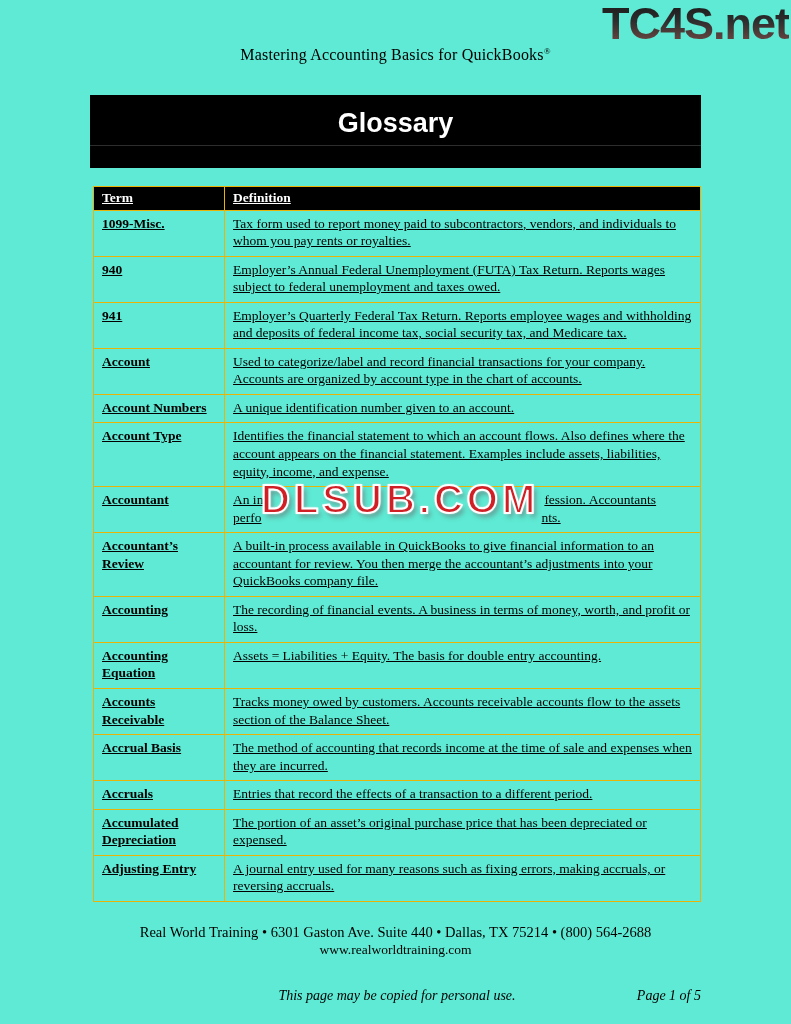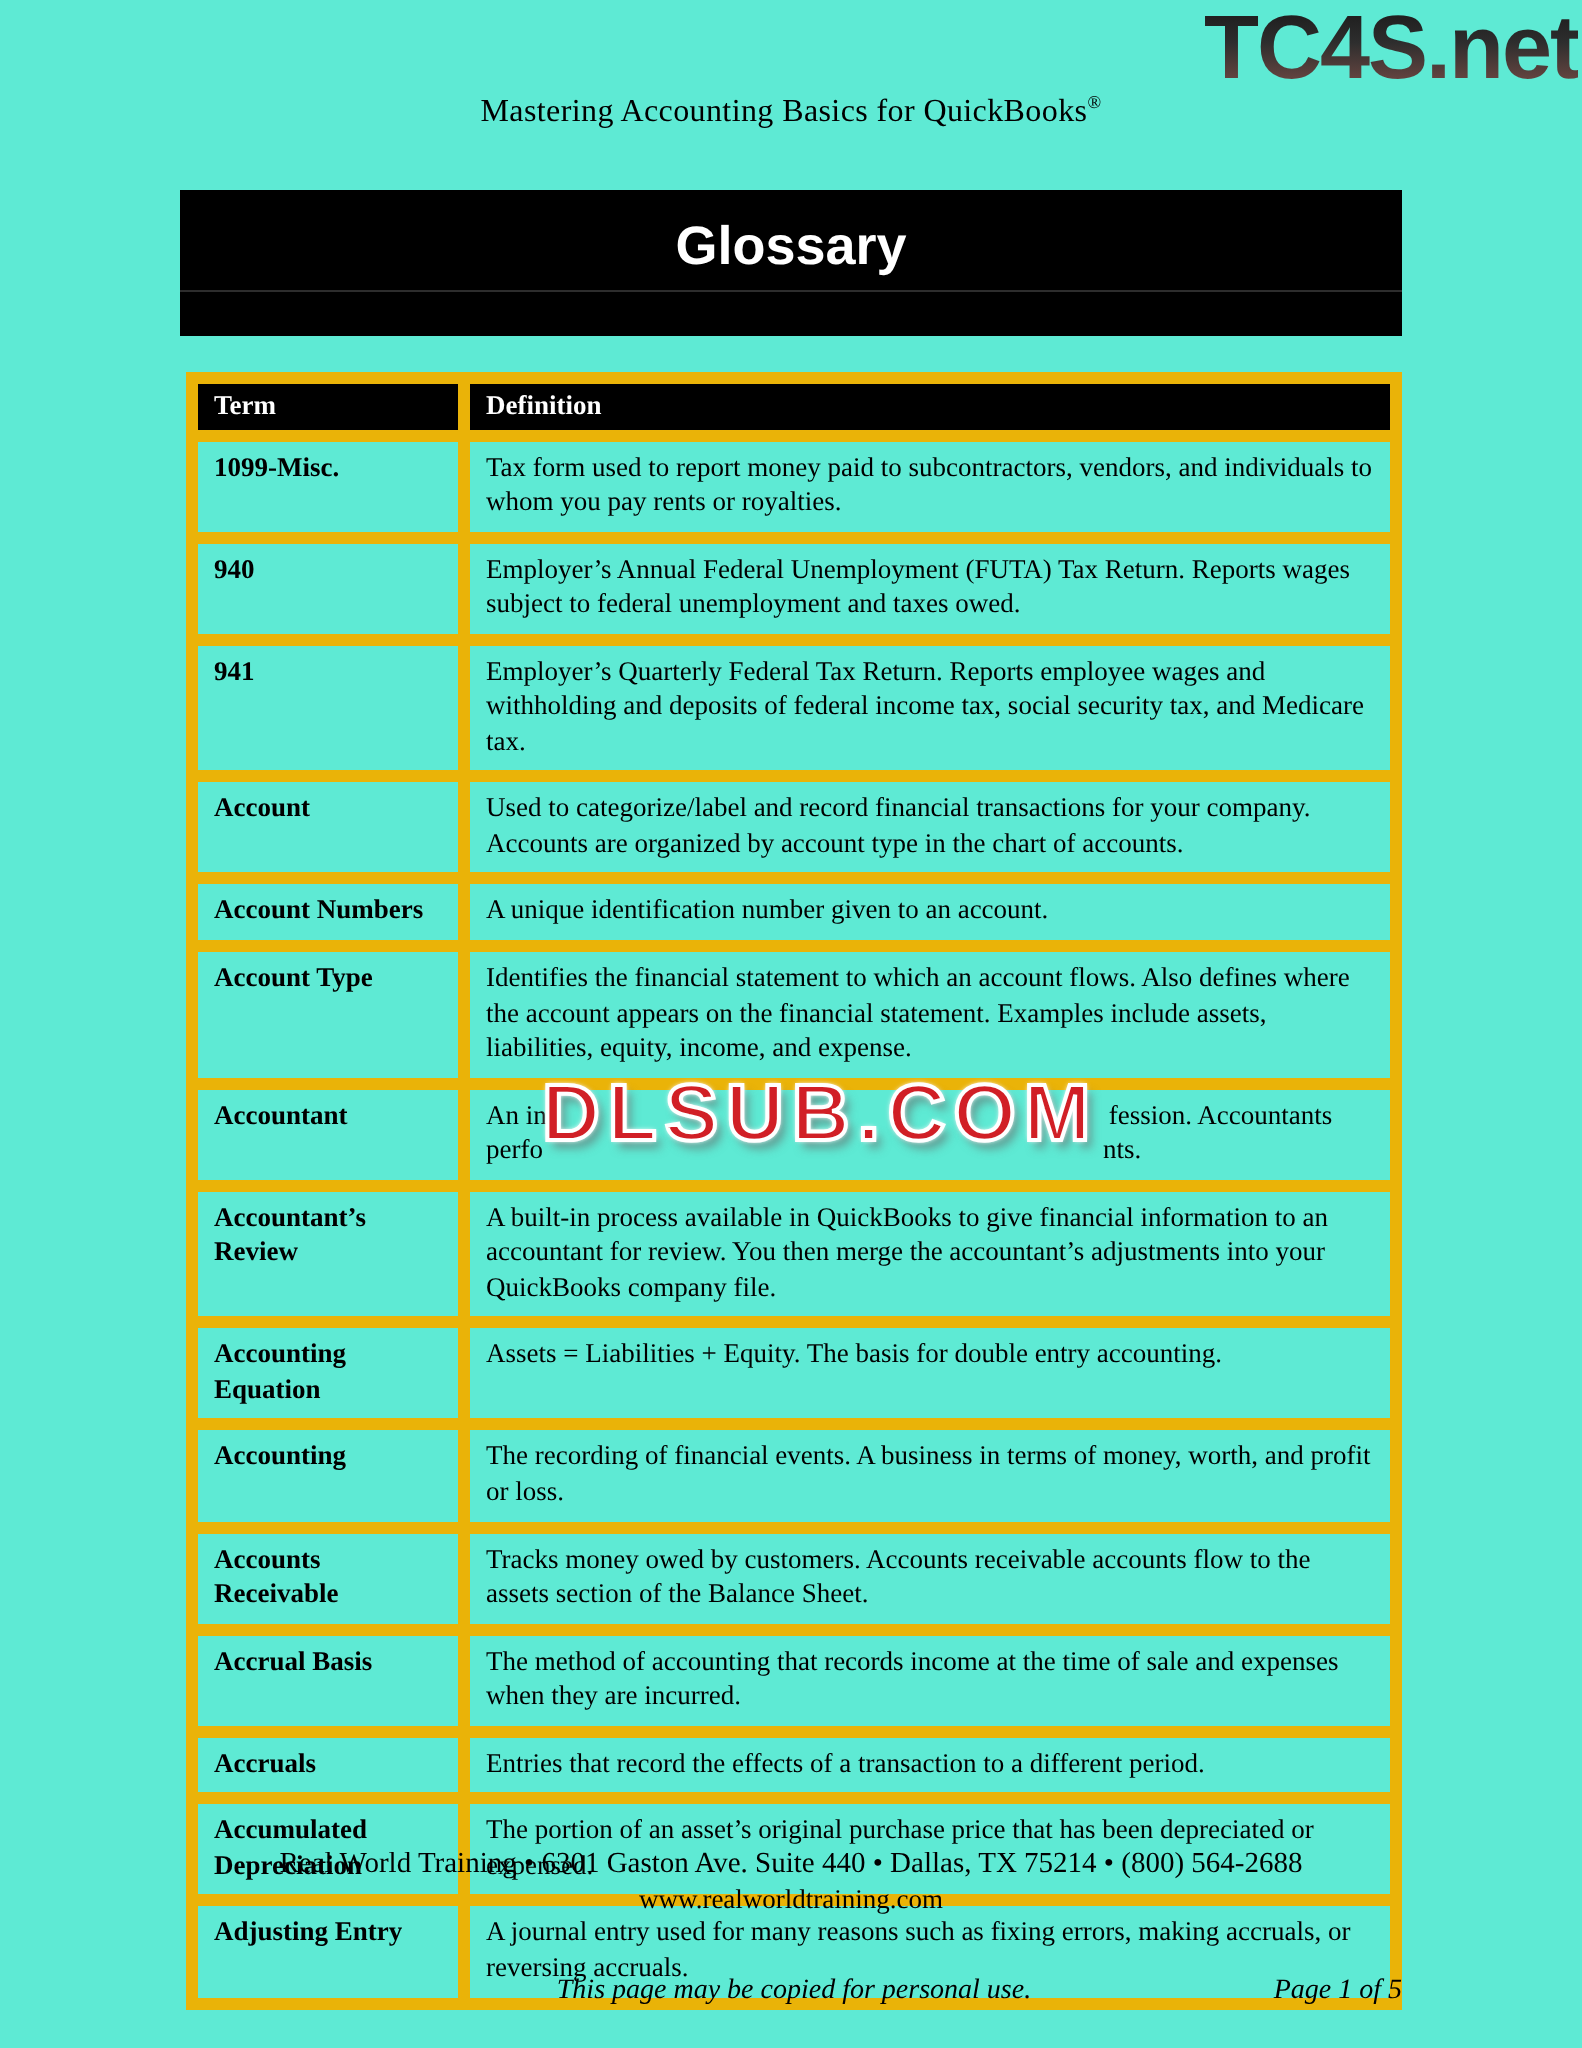--- a/index.html
+++ b/index.html
@@ -22,21 +22,21 @@
   }
   .banner{position:absolute;left:90px;top:95px;width:611px;height:73px;background:#000;}
   .banner-title{
     position:absolute;top:13px;left:0;width:100%;text-align:center;color:#fff;
     font-family:"Liberation Sans",sans-serif;font-weight:bold;font-size:27px;
   }
   .banner-line{position:absolute;left:0;top:50px;width:100%;height:1px;background:#2d2d2d;}
   
   .glossary-table-wrap{position:absolute;left:93px;top:186px;width:608px;}
   table.glossary{border-collapse:collapse;width:100%;font-size:13.5px;line-height:1.3;}
-  .glossary th,.glossary td{border:6px solid #eab308;vertical-align:top;text-align:left;}
+  .glossary th,.glossary td{border:1px solid #eab308;vertical-align:top;text-align:left;text-decoration:underline;}
   .glossary th{
     background:#000;color:#fff;font-weight:bold;padding:2px 8px 3px;font-size:13.5px;
   }
   .glossary th.term-col{width:114px;}
   .glossary td{padding:4px 8px 6px;}
   .glossary td.term{font-weight:bold;}
   
   td.def.obscured{position:relative;}
   .frag-line{white-space:nowrap;}
   .gap1{display:inline-block;width:281px;}
@@ -122,26 +122,26 @@
               <div class="frag-line"><span>An in</span><span class="gap1"></span><span>fession. Accountants</span></div>
               <div class="frag-line"><span>perfo</span><span class="gap2"></span><span>nts.</span></div>
               <span class="dlsub-watermark">DLSUB.COM</span>
             </td>
           </tr>
           <tr>
             <td class="term">Accountant’s Review</td>
             <td class="def">A built-in process available in QuickBooks to give financial information to an accountant for review.  You then merge the accountant’s adjustments into your QuickBooks company file.</td>
           </tr>
           <tr>
+            <td class="term">Accounting</td>
+            <td class="def">The recording of financial events. A business in terms of money, worth, and profit or loss.</td>
+          </tr>
+          <tr>
             <td class="term">Accounting Equation</td>
             <td class="def">Assets = Liabilities + Equity. The basis for double entry accounting.</td>
-          </tr>
-          <tr>
-            <td class="term">Accounting</td>
-            <td class="def">The recording of financial events. A business in terms of money, worth, and profit or loss.</td>
           </tr>
           <tr>
             <td class="term">Accounts Receivable</td>
             <td class="def">Tracks money owed by customers. Accounts receivable accounts flow to the assets section of the Balance Sheet.</td>
           </tr>
           <tr>
             <td class="term">Accrual Basis</td>
             <td class="def">The method of accounting that records income at the time of sale and expenses when they are incurred.</td>
           </tr>
           <tr>

